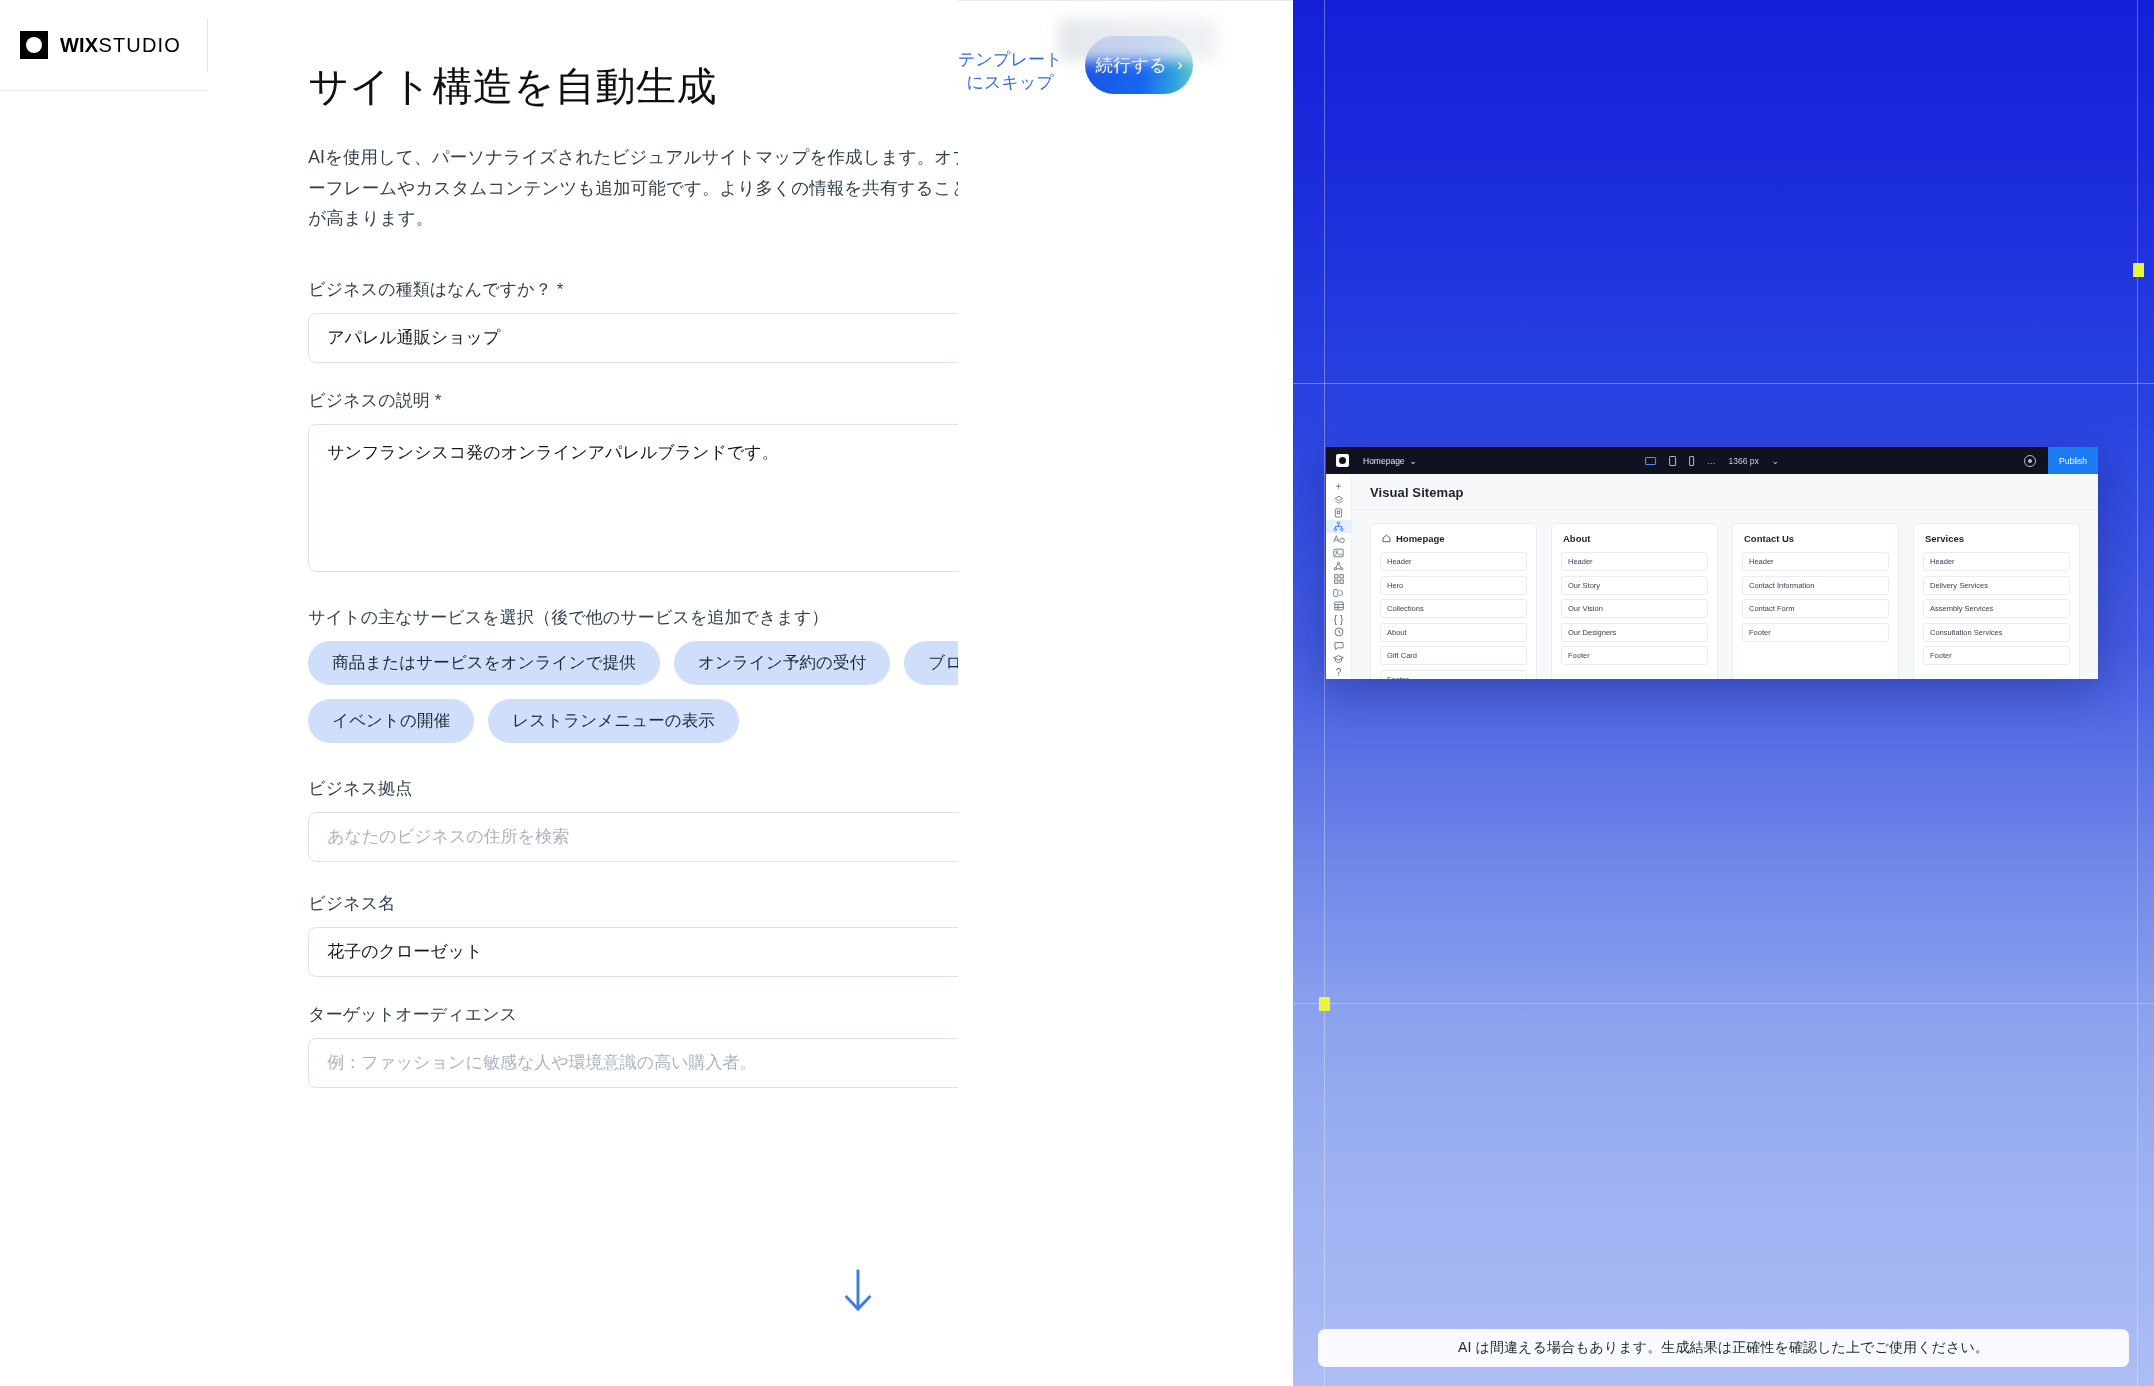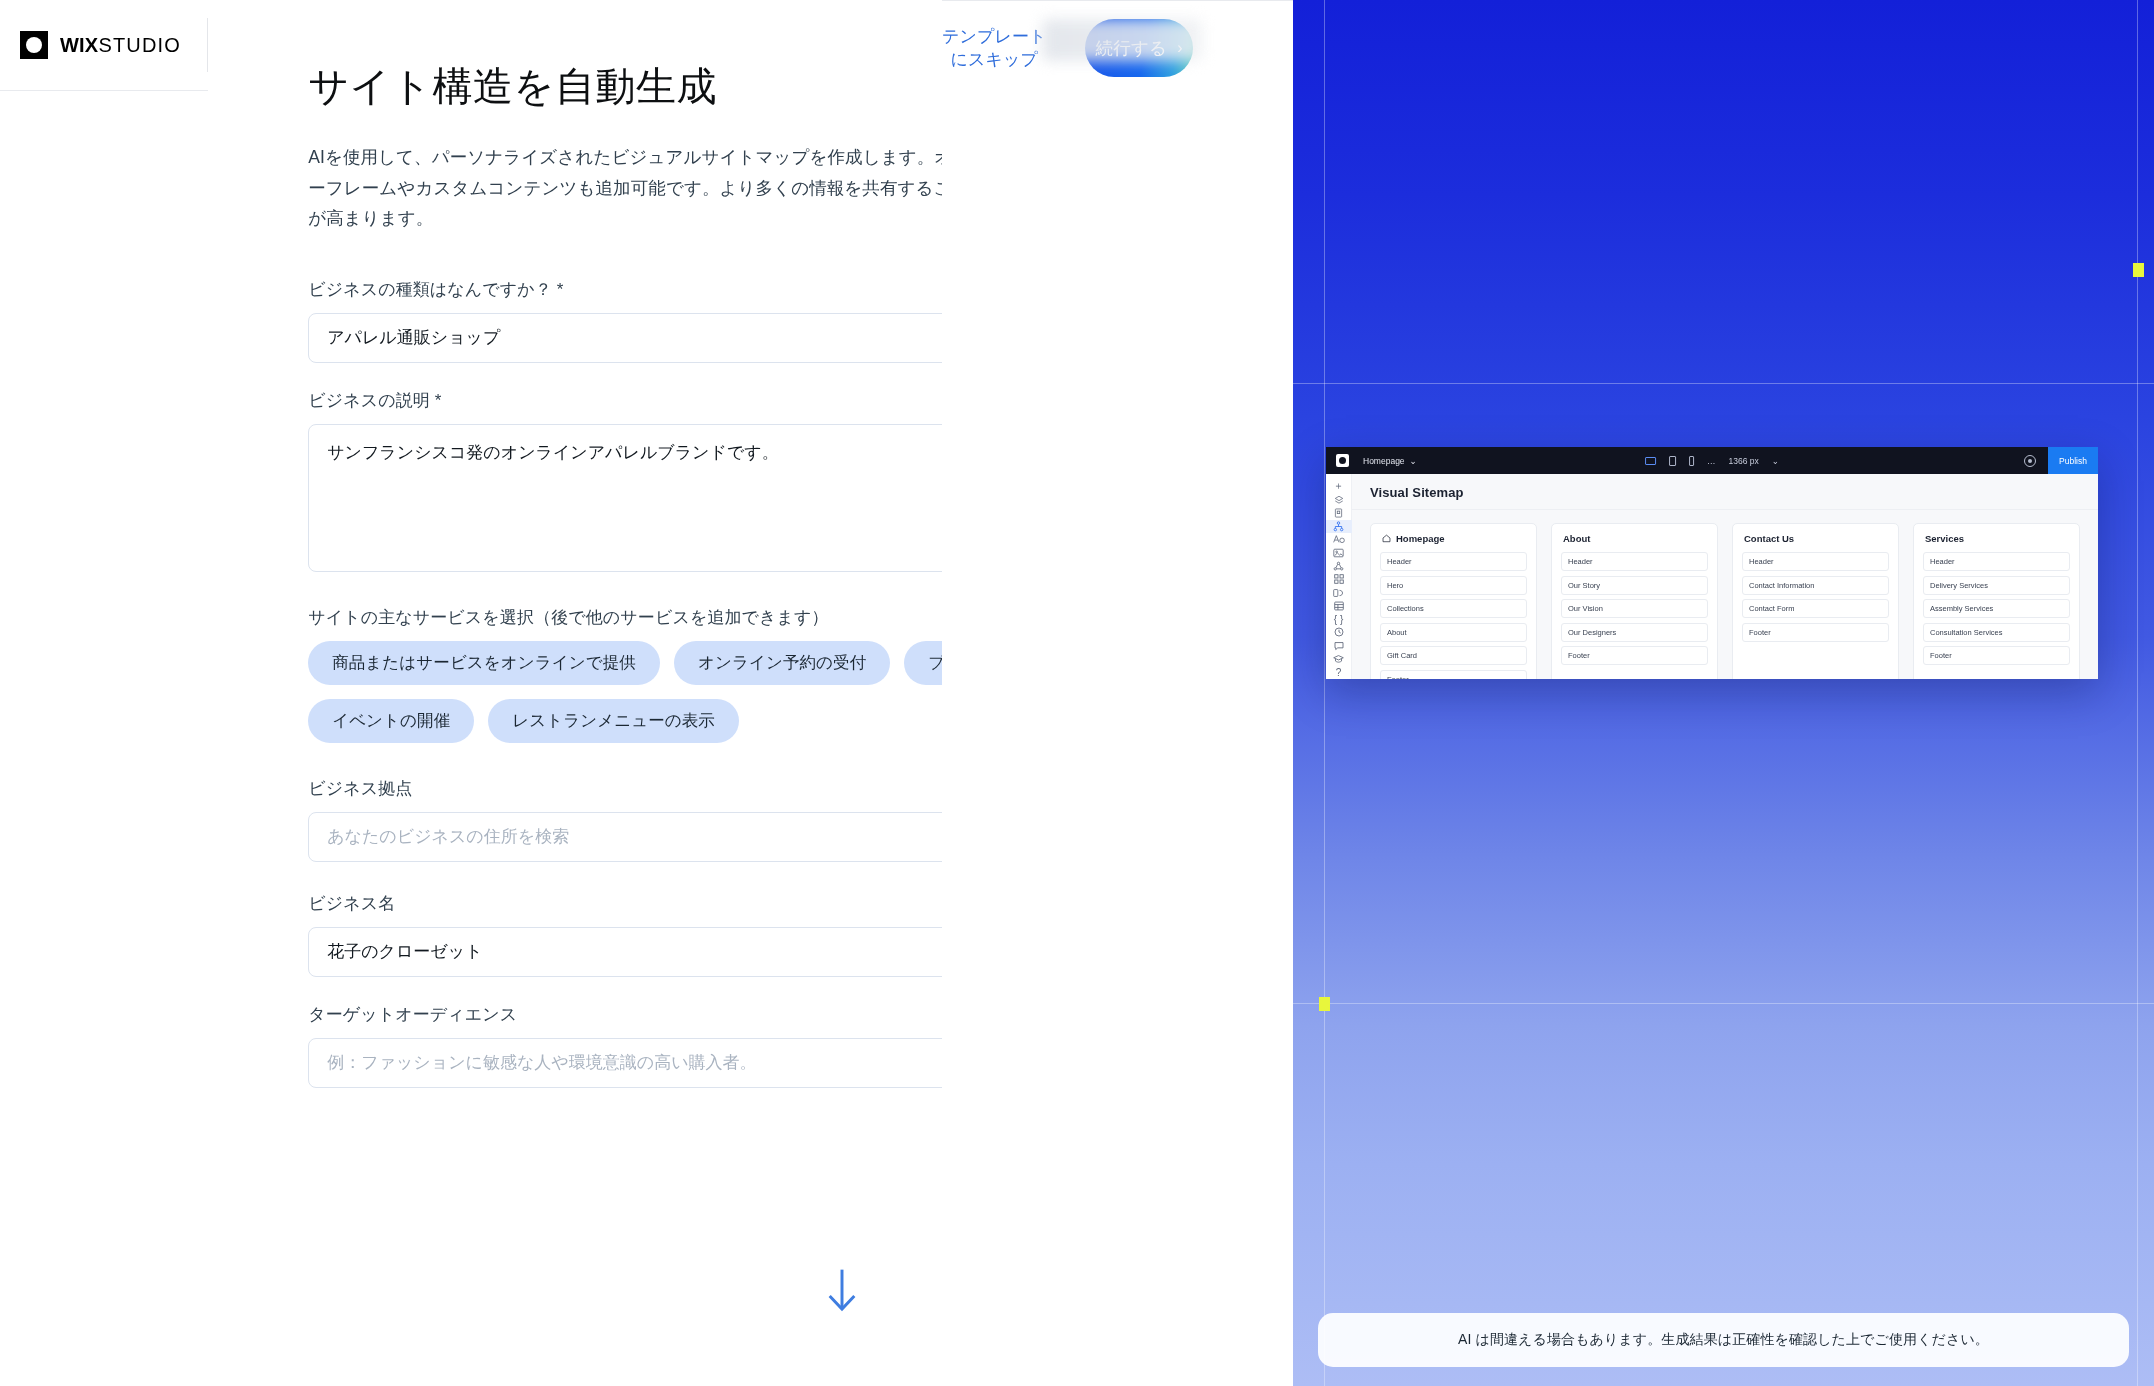--- a/index.html
+++ b/index.html
@@ -76,22 +76,22 @@
   }
 
   .scroll-arrow {
     position: absolute; right: 80px; bottom: 72px;
     width: 40px; height: 46px; color: #3f7de0;
   }
 
   .bottom-bar {
     height: 94px; flex: 0 0 94px; position: relative;
     border-top: 1px solid #e8eaee; background: #fff;
-    display: flex; align-items: center; justify-content: flex-end;
-    padding-right: 100px; gap: 38px;
+    display: flex; align-items: flex-end; justify-content: flex-end;
+    padding-right: 100px; gap: 22px;
   }
   .blurred-ghost {
     position: absolute; left: 100px; top: 18px;
     width: 160px; height: 42px; border-radius: 6px;
     background: linear-gradient(90deg,#dfe3e9,#eef0f3);
     filter: blur(7px); opacity: .85;
   }
   .skip-link {
     font-size: 17px; color: #2f6ddb; background: none; border: none;
     cursor: pointer; font-family: inherit; letter-spacing: .1px;
@@ -195,22 +195,22 @@
   .home-icon { width: 9px; height: 9px; color: #1b2130; }
   .sm-item {
     border: 1px solid #e9ecf1; border-radius: 3px;
     font-size: 7.5px; color: #3a4252; padding: 4px 6px; margin-bottom: 4.5px;
     background: #fff;
   }
   .sm-item:last-child { margin-bottom: 4px; }
 
   .disclaimer {
     position: absolute; left: 25px; bottom: 19px; width: 811px;
-    background: rgba(255,255,255,.92); border-radius: 15px;
-    height: 54px; display: flex; align-items: center; justify-content: center;
+    background: rgba(255,255,255,.92); border-radius: 7px;
+    height: 38px; display: flex; align-items: center; justify-content: center;
     font-size: 14px; color: #1b2733; letter-spacing: .1px;
   }
 </style>
 </head>
 <body>
 
 <div class="screen">
 
   <div class="left-panel">
 

